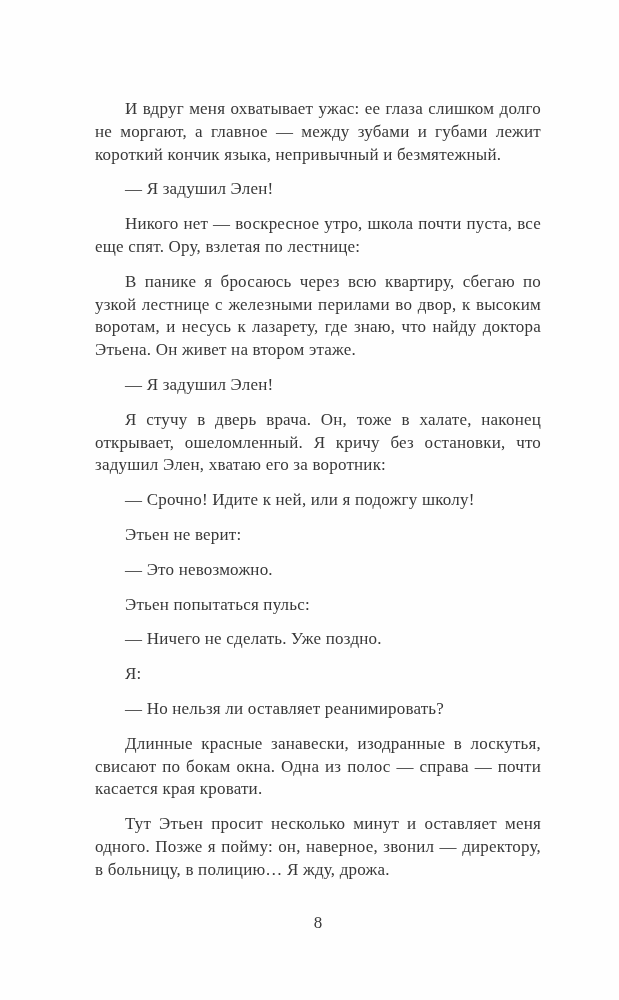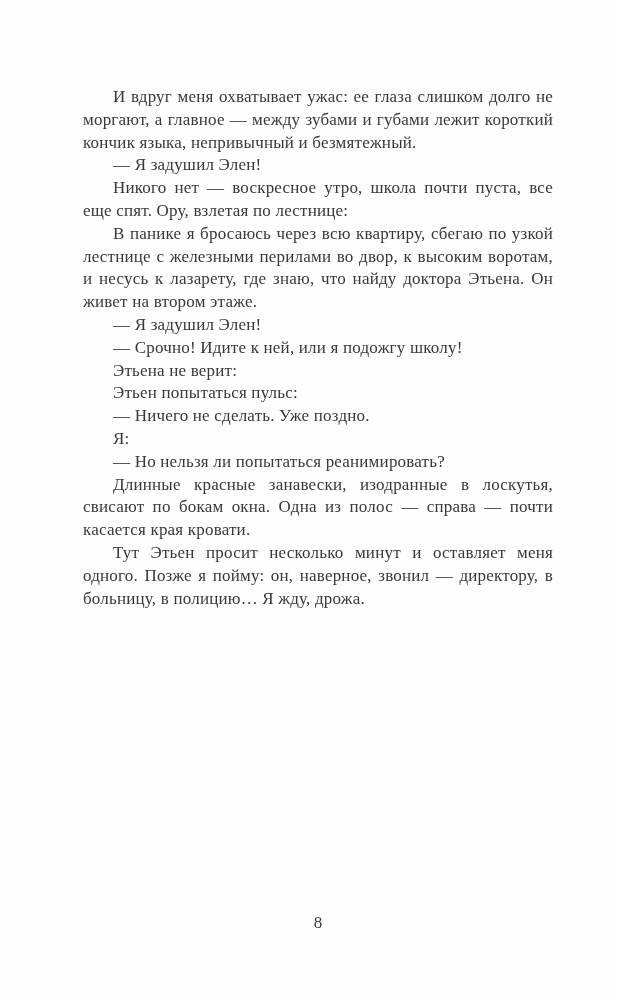--- a/index.html
+++ b/index.html
@@ -16,21 +16,21 @@
     color: #383838;
     overflow: hidden;
   }
   .text-block {
     position: absolute;
     left: 83px;
     top: 86px;
     width: 470px;
   }
   .text-block p {
-    margin: 0;
+    margin: 12px;
     padding: 0;
     text-indent: 30px;
     text-align: justify;
     font-size: 17px;
     line-height: 22.8px;
     letter-spacing: 0.2px;
   }
   .page-number {
     position: absolute;
     left: 83px;
@@ -44,23 +44,25 @@
 </head>
 <body>
 
 <div class="book-page">
   <div class="text-block">
     <p>И вдруг меня охватывает ужас: ее глаза слишком долго не моргают, а главное — между зубами и губами лежит короткий кончик языка, непривычный и безмятежный.</p>
     <p>— Я задушил Элен!</p>
     <p>Никого нет — воскресное утро, школа почти пуста, все еще спят. Ору, взлетая по лестнице:</p>
     <p>В панике я бросаюсь через всю квартиру, сбегаю по узкой лестнице с железными перилами во двор, к высоким воротам, и несусь к лазарету, где знаю, что найду доктора Этьена. Он живет на втором этаже.</p>
     <p>— Я задушил Элен!</p>
+    <p>Я стучу в дверь врача. Он, тоже в халате, наконец открывает, ошеломленный. Я кричу без остановки, что задушил Элен, хватаю его за воротник:</p>
     <p>— Срочно! Идите к ней, или я подожгу школу!</p>
-    <p>Этьена не верит:</p>
+    <p>Этьен не верит:</p>
+    <p>— Это невозможно.</p>
     <p>Этьен попытаться пульс:</p>
     <p>— Ничего не сделать. Уже поздно.</p>
     <p>Я:</p>
-    <p>— Но нельзя ли попытаться реанимировать?</p>
+    <p>— Но нельзя ли оставляет реанимировать?</p>
     <p>Длинные красные занавески, изодранные в лоскутья, свисают по бокам окна. Одна из полос — справа — почти касается края кровати.</p>
     <p>Тут Этьен просит несколько минут и оставляет меня одного. Позже я пойму: он, наверное, звонил — директору, в больницу, в полицию… Я жду, дрожа.</p>
   </div>
   <div class="page-number">8</div>
 </div>
 
 </body></html>

